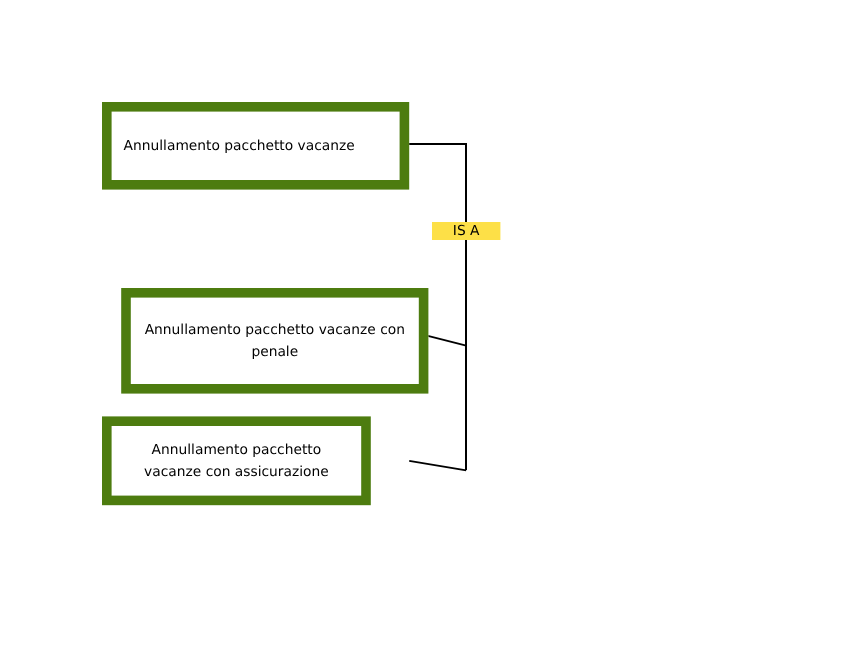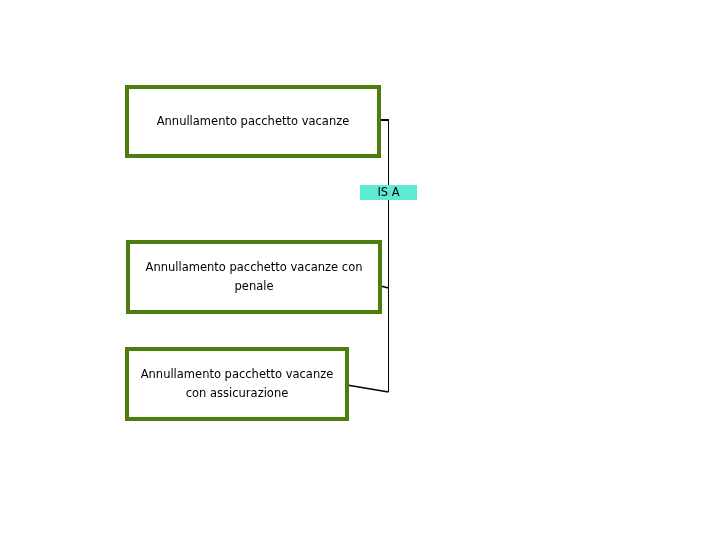--- a/index.html
+++ b/index.html
@@ -13,47 +13,45 @@
   #canvas {
     position: relative;
     width: 720px;
     height: 540px;
     background: #ffffff;
     overflow: hidden;
   }
   .node-box {
     position: absolute;
     box-sizing: border-box;
-    border: 4px solid #4d7c0f;
+    border: 8px solid #4d7c0f;
     background: #ffffff;
     display: flex;
     align-items: center;
-    justify-content: center;
     text-align: center;
-    margin-left: 40px;
   }
   .node-label {
     font-family: "DejaVu Sans", sans-serif;
     font-size: 11.5px;
     line-height: 19px;
     color: #000000;
     padding: 0 10px;
     white-space: pre-line;
   }
   #node-parent {
     left: 85px;
     top: 85px;
     width: 256px;
     height: 73px;
   }
   #node-child-1 {
-    left: 86px;
+    left: 101px;
     top: 240px;
     width: 256px;
-    height: 74px;
+    height: 88px;
   }
   #node-child-2 {
     left: 85px;
     top: 347px;
     width: 224px;
     height: 74px;
   }
   #connector-layer {
     position: absolute;
     left: 0;
@@ -65,21 +63,21 @@
   .isa-label {
     position: absolute;
     left: 360px;
     top: 185px;
     width: 57px;
     text-align: center;
     font-family: "DejaVu Sans", sans-serif;
     font-size: 11.5px;
     line-height: 15px;
     color: #000000;
-    background: #5eead4;
+    background: #fde047;
   }
 </style>
 </head>
 <body>
 
 <div id="canvas">
 
   <svg id="connector-layer" viewBox="0 0 720 540" width="720" height="540">
 
     <line x1="341" y1="120" x2="388.5" y2="120" stroke="#000000" stroke-width="1.5" shape-rendering="crispEdges"></line>

